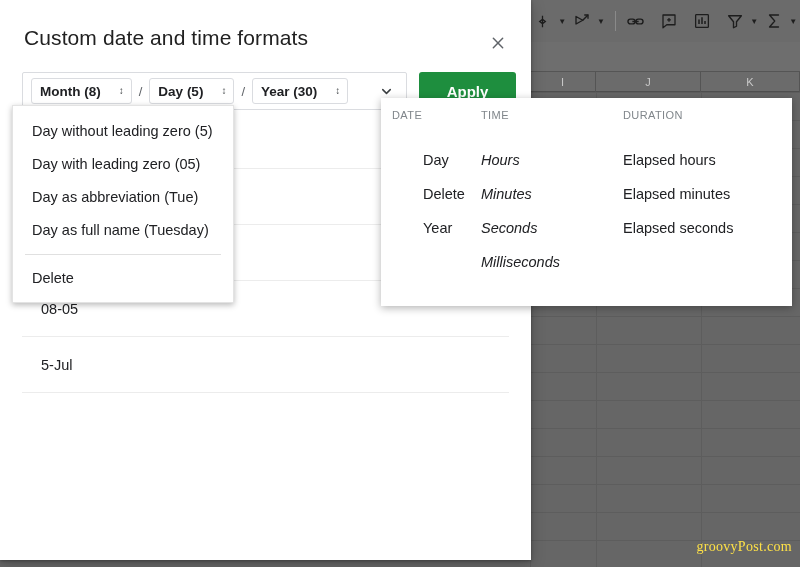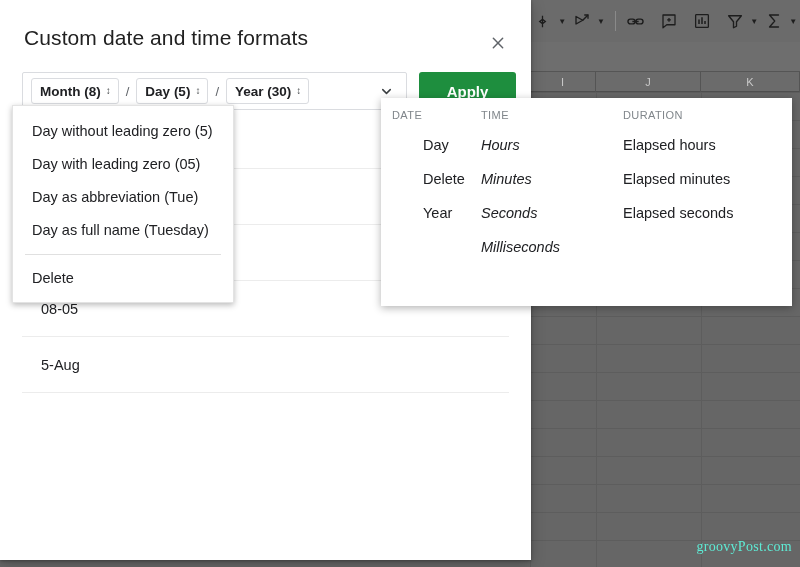--- a/index.html
+++ b/index.html
@@ -49,21 +49,21 @@
     color: #c9c9c9; font-size: 11px;
     border-right: 1px solid #545454;
   }
   .grid-area { position: absolute; left: 0; top: 92px; width: 800px; height: 475px; }
   .grid-row { position: absolute; left: 0; width: 800px; height: 1px; background: #5d5d5d; }
   .grid-col { position: absolute; top: 0; height: 475px; width: 1px; background: #5d5d5d; }
 
   .watermark {
     position: absolute; right: 8px; bottom: 12px;
     font-family: "Liberation Serif", serif;
-    font-size: 14px; color: #5eead4; letter-spacing: .3px;
+    font-size: 14px; color: #fde047; letter-spacing: .3px;
   }
 
   
   .dialog {
     position: absolute; left: 0px; top: 0px;
     width: 531px; height: 560px;
     background: #ffffff;
     box-shadow: 0 1px 3px rgba(0,0,0,.3), 0 4px 14px rgba(0,0,0,.24);
     overflow: hidden;
   }
@@ -81,21 +81,21 @@
 
   .fmt-bar {
     position: absolute; left: 22px; top: 72px;
     width: 385px; height: 38px;
     border: 1px solid #dadce0; border-radius: 2px;
     background: #fff;
     display: flex; align-items: center;
     padding-left: 8px; gap: 0;
   }
   .chip {
-    display: inline-flex; align-items: center; gap: 5px;
+    display: inline-flex; align-items: center; gap: 18px;
     height: 26px; padding: 0 8px;
     border: 1px solid #dadce0; border-radius: 3px;
     background: #fff; font-size: 13.5px; font-weight: bold; color: #202124;
     cursor: pointer; white-space: nowrap;
   }
   .chip .spin { font-size: 10px; color: #3c4043; line-height: 1; letter-spacing: -1px; }
   .sep-slash { padding: 0 7px; font-size: 13px; color: #5f6368; }
   .bar-caret {
     position: absolute; right: 10px; top: 50%; transform: translateY(-50%);
     width: 20px; height: 20px; display: flex; align-items: center; justify-content: center;
@@ -147,21 +147,21 @@
     box-shadow: 0 2px 8px rgba(0,0,0,.3);
     z-index: 40;
   }
   .mr-cols { display: flex; padding-top: 11px; }
   .mr-col { }
   .mr-col.date { width: 100px; padding-left: 11px; }
   .mr-col.time { width: 142px; }
   .mr-col.dur { width: 168px; }
   .mr-head {
     font-size: 11px; color: #80868b; letter-spacing: .4px;
-    margin-bottom: 5px; height: 14px;
+    margin-bottom: 20px; height: 14px;
   }
   .mr-col.time .mr-head { padding-left: 0px; }
   .mr-item {
     height: 34px; display: flex; align-items: center;
     font-size: 14.5px; color: #202124; cursor: pointer; white-space: nowrap; text-align: right;
   }
   .mr-col.date .mr-item { padding-left: 31px; }
   .mr-col.time .mr-item { padding-left: 0px; font-style: italic; }
   .mr-col.dur .mr-item { padding-left: 0px; }
 </style>
@@ -294,21 +294,21 @@
       </span>
     </div>
 
     <button class="apply-btn">Apply</button>
 
     <div class="fmt-list">
       <div class="fmt-row">8/5/30</div>
       <div class="fmt-row">08-05-30</div>
       <div class="fmt-row">8/5</div>
       <div class="fmt-row">08-05</div>
-      <div class="fmt-row">5-Aug</div>
+      <div class="fmt-row">5-Jul</div>
     </div>
   </div>
 
   <div class="menu-left">
     <div class="menu-item">Day without leading zero (5)</div>
     <div class="menu-item">Day with leading zero (05)</div>
     <div class="menu-item">Day as abbreviation (Tue)</div>
     <div class="menu-item">Day as full name (Tuesday)</div>
     <div class="menu-div"></div>
     <div class="menu-item">Delete</div>

